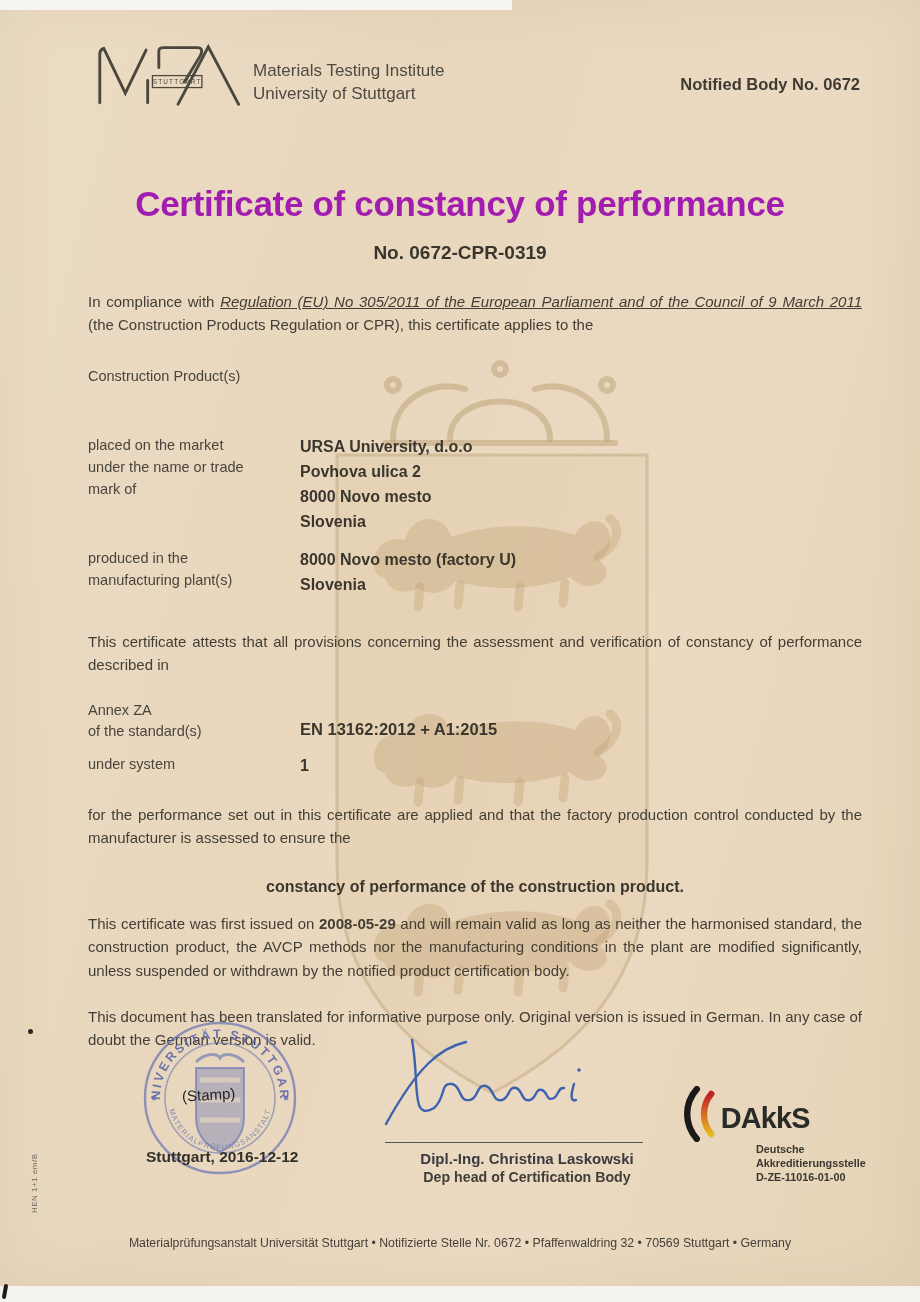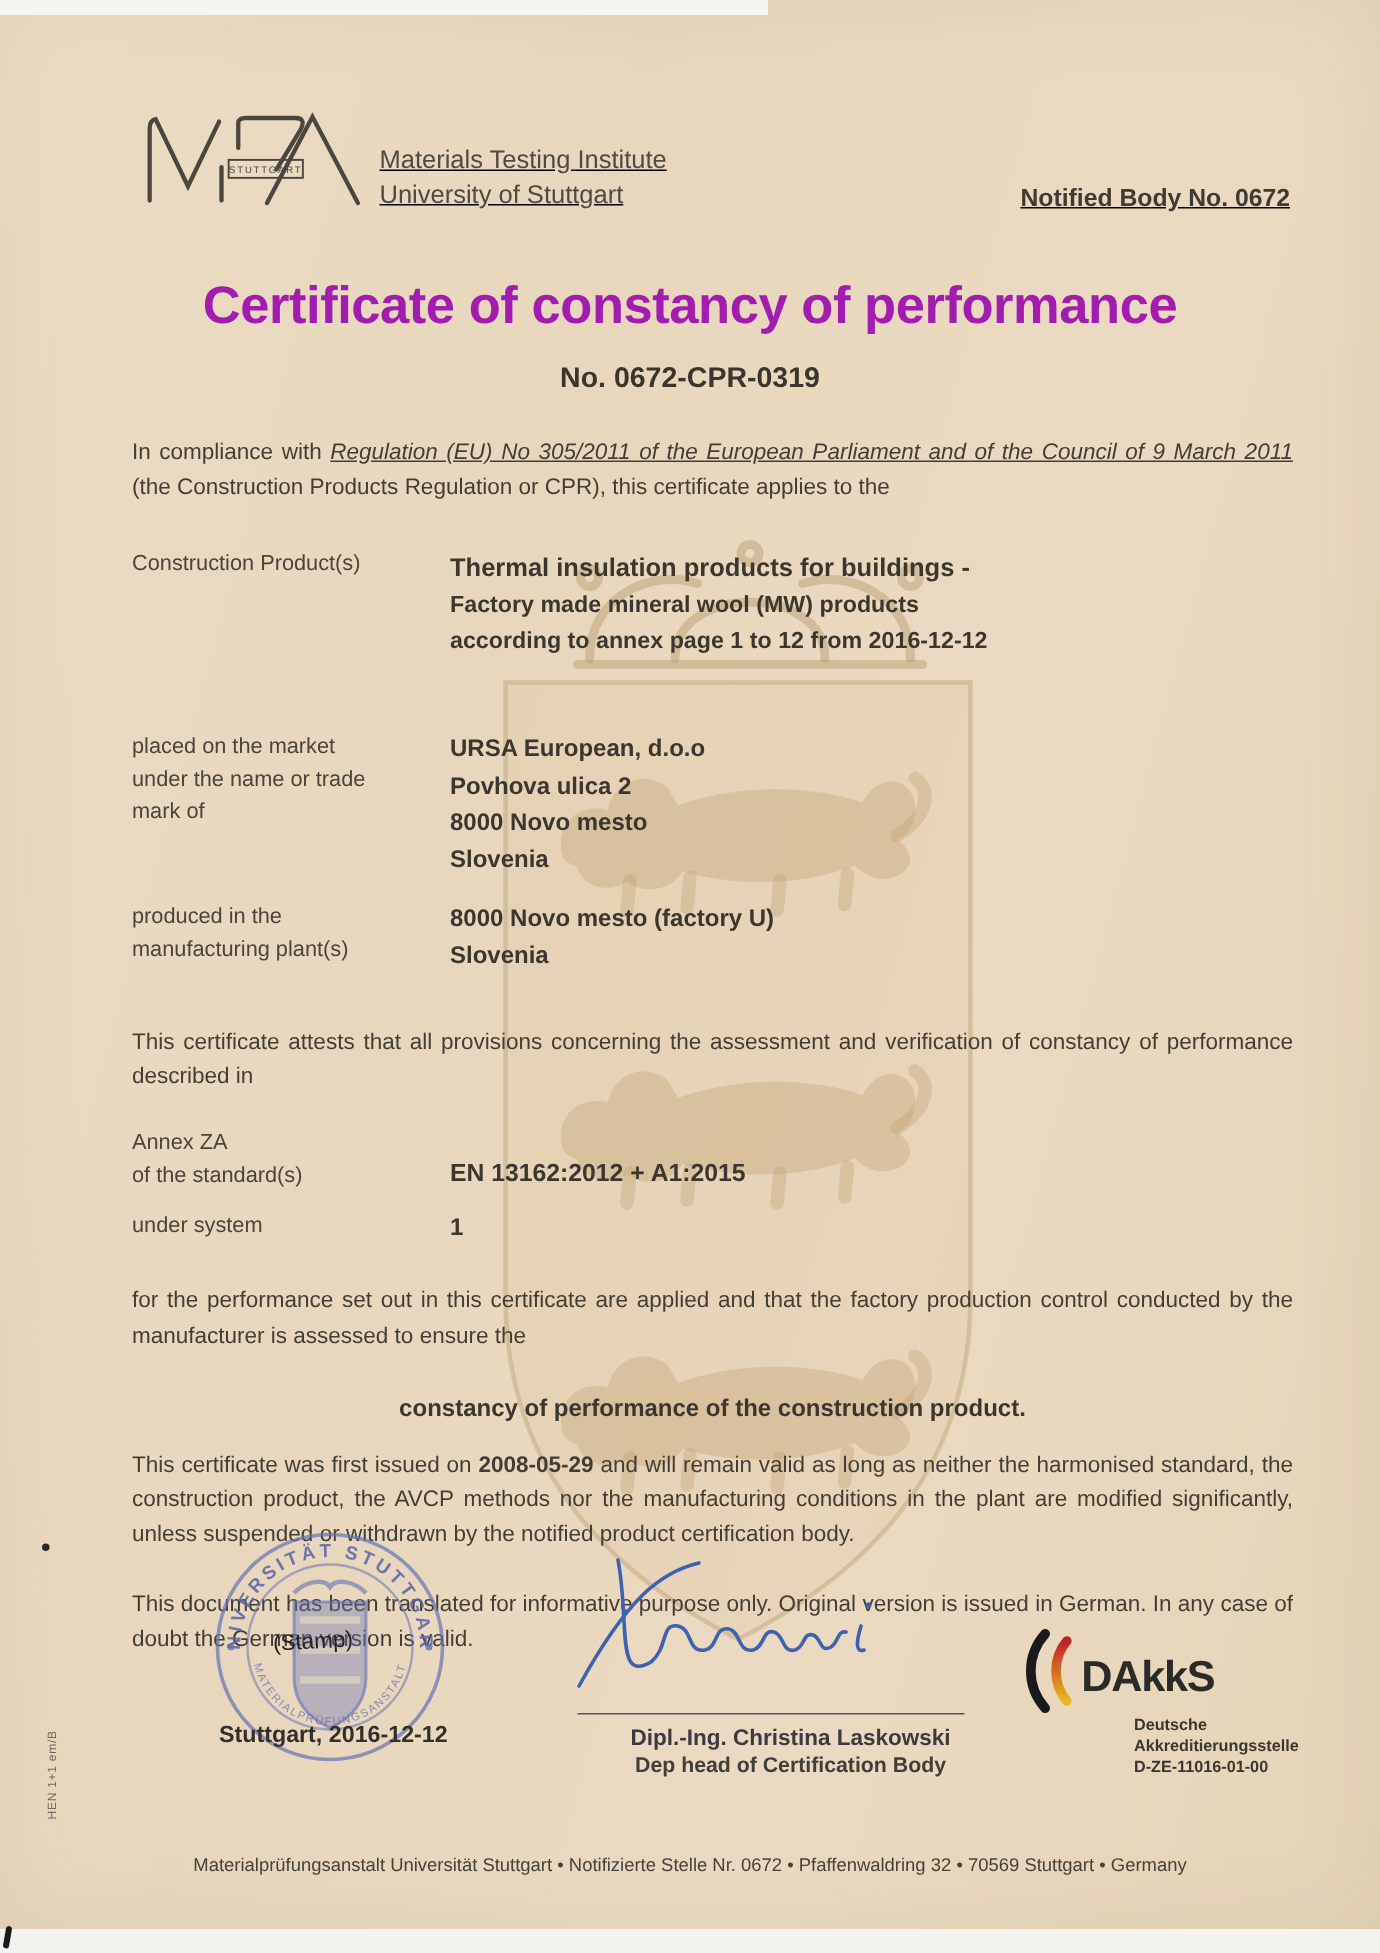--- a/index.html
+++ b/index.html
@@ -12,21 +12,21 @@
     box-shadow:inset 0 0 60px rgba(120,90,50,0.08);
   }
   .scan-strip-top { position:absolute; left:0; top:0; width:512px; height:10px; background:#f6f5f2; }
   .scan-strip-bottom { position:absolute; left:0; top:1286px; width:920px; height:16px; background:#f3f2ee; }
   .scan-hook { position:absolute; left:3px; top:1284px; width:4px; height:15px; background:#1c1a18; border-radius:2px; transform:rotate(10deg); }
   .stray-dot { position:absolute; left:28px; top:1029px; width:5px; height:5px; background:#2b2925; border-radius:50%; }
 
   .watermark { position:absolute; left:315px; top:345px; z-index:0; pointer-events:none; }
   .content { position:absolute; left:0; top:0; width:920px; z-index:1; }
 
-  .header { position:absolute; left:95px; top:68px; width:765px; display:flex; align-items:flex-end;text-decoration:underline; }
+  .header { position:absolute; left:95px; top:37px; width:765px; display:flex; align-items:center; }
   .logo-wrap { display:flex; align-items:flex-start; }
   .inst { margin-left:8px; margin-top:18px; font-size:17px; color:#4f4a42; line-height:1.35; }
   .notified { margin-left:auto; margin-top:20px; font-size:16.5px; font-weight:bold; color:#3f3a33; }
 
   .title { position:absolute; left:74px; top:184px; width:772px; text-align:center;
            font-size:35px; font-weight:600; color:#a21caf; letter-spacing:-0.3px; }
   .certno { position:absolute; left:74px; top:242px; width:772px; text-align:center;
             font-size:19px; font-weight:bold; color:#3a352d; }
 
   .body-col { position:absolute; left:88px; top:290px; width:774px; color:#433e35; font-size:15px; line-height:1.55; }
@@ -124,35 +124,30 @@
 
   <div class="body-col">
     <p class="para">
       <span>In compliance with</span>
       <span class="it">Regulation (EU) No 305/2011 of the European Parliament and of the Council of 9 March 2011</span>
       <span>(the Construction Products Regulation or CPR), this certificate applies to the</span>
     </p>
 
     <div class="row" style="margin-top:29px">
       <div class="lbl">Construction Product(s)</div>
-      <div class="val">
-        <div class="val-big">Thermal insulation products for buildings -</div>
-        <div class="val-mid">Factory made mineral wool (MW) products</div>
-        <div class="val-mid">according to annex page 1 to 12 from 2016-12-12</div>
-      </div>
     </div>
 
     <div class="row" style="margin-top:48px">
       <div class="lbl">
         <div>placed on the market</div>
         <div>under the name or trade</div>
         <div>mark of</div>
       </div>
       <div class="val">
-        <div>URSA European, d.o.o</div>
+        <div>URSA University, d.o.o</div>
         <div>Povhova ulica 2</div>
         <div>8000 Novo mesto</div>
         <div>Slovenia</div>
       </div>
     </div>
 
     <div class="row" style="margin-top:14px">
       <div class="lbl">
         <div>produced in the</div>
         <div>manufacturing plant(s)</div>

